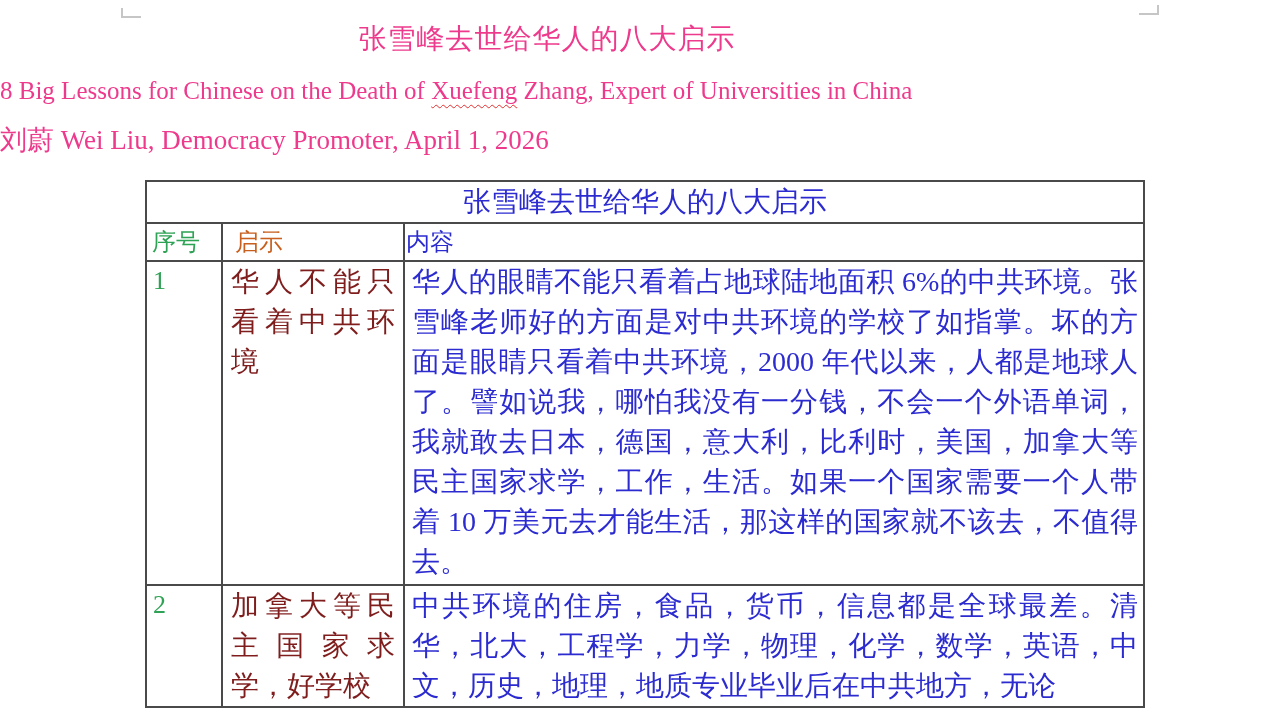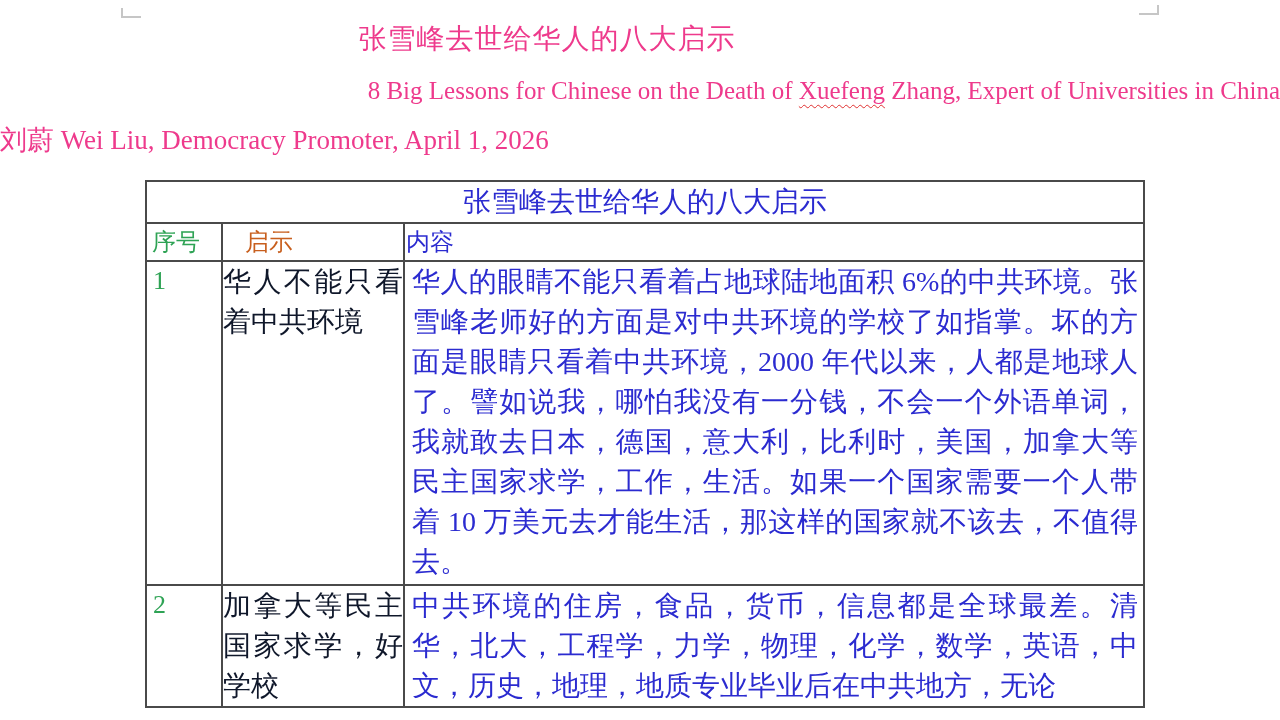--- a/index.html
+++ b/index.html
@@ -12,21 +12,21 @@
   .crop-left{left:121px;top:8px;border-left:2px solid #c6c6c6;border-bottom:2px solid #c6c6c6;}
   .crop-right{left:1139px;top:5px;border-right:2px solid #c6c6c6;border-bottom:2px solid #c6c6c6;}
   
   .doc-title{
     position:absolute;left:0;top:20px;width:1094px;
     text-align:center;font-size:28px;letter-spacing:1px;
     color:#ee3a8c;font-family:"Liberation Sans",sans-serif;white-space:nowrap;
   }
   .doc-subtitle{
     position:absolute;left:0;top:77px;width:1280px;
-    text-align:right;font-size:25px;color:#ee3a8c;
+    text-align:left;font-size:25px;color:#ee3a8c;
     font-family:"Liberation Serif",serif;white-space:nowrap;
   }
   .misspelled{
     text-decoration:underline;
     text-decoration-style:wavy;
     text-decoration-color:#e03030;
     text-decoration-thickness:1px;
     text-underline-offset:5px;
   }
   .doc-author{
@@ -47,28 +47,28 @@
   }
   col.c-no{width:76px;}
   col.c-lesson{width:182px;}
   col.c-content{width:740px;}
   td.caption-cell{
     height:38px;text-align:center;vertical-align:middle;
     color:#2b2bd0;font-size:28px;
   }
   tr.head-row td{height:34px;vertical-align:middle;font-size:24px;}
   td.h-no{color:#2fa355;padding-left:5px;}
-  td.h-lesson{color:#c85f1e;padding-left:22px;font-family:Liberation Serif, serif;}
+  td.h-lesson{color:#c85f1e;padding-left:12px;font-family:Liberation Serif, serif;}
   td.h-content{color:#2b2bd0;text-align:left;}
   td.cell-no{
     color:#2fa355;font-size:26px;padding:4px 0 0 6px;line-height:30px;
   }
   td.cell-lesson{
-    color:#0f172a;font-size:28px;line-height:40px;
-    padding:0 0;text-align:justify;text-justify:inter-character;
+    color:#7f1d1d;font-size:28px;line-height:40px;
+    padding:0 8px;text-align:justify;text-justify:inter-character;
     word-break:break-all;
     margin-top:14px;
   }
   td.cell-content{
     color:#2b2bd0;font-size:28px;line-height:40px;
     padding:0 5px 0 7px;text-align:justify;text-justify:inter-character;
     word-break:break-all;
     border-radius:29px;
   }
   tr.row-1 td{height:318px;}

